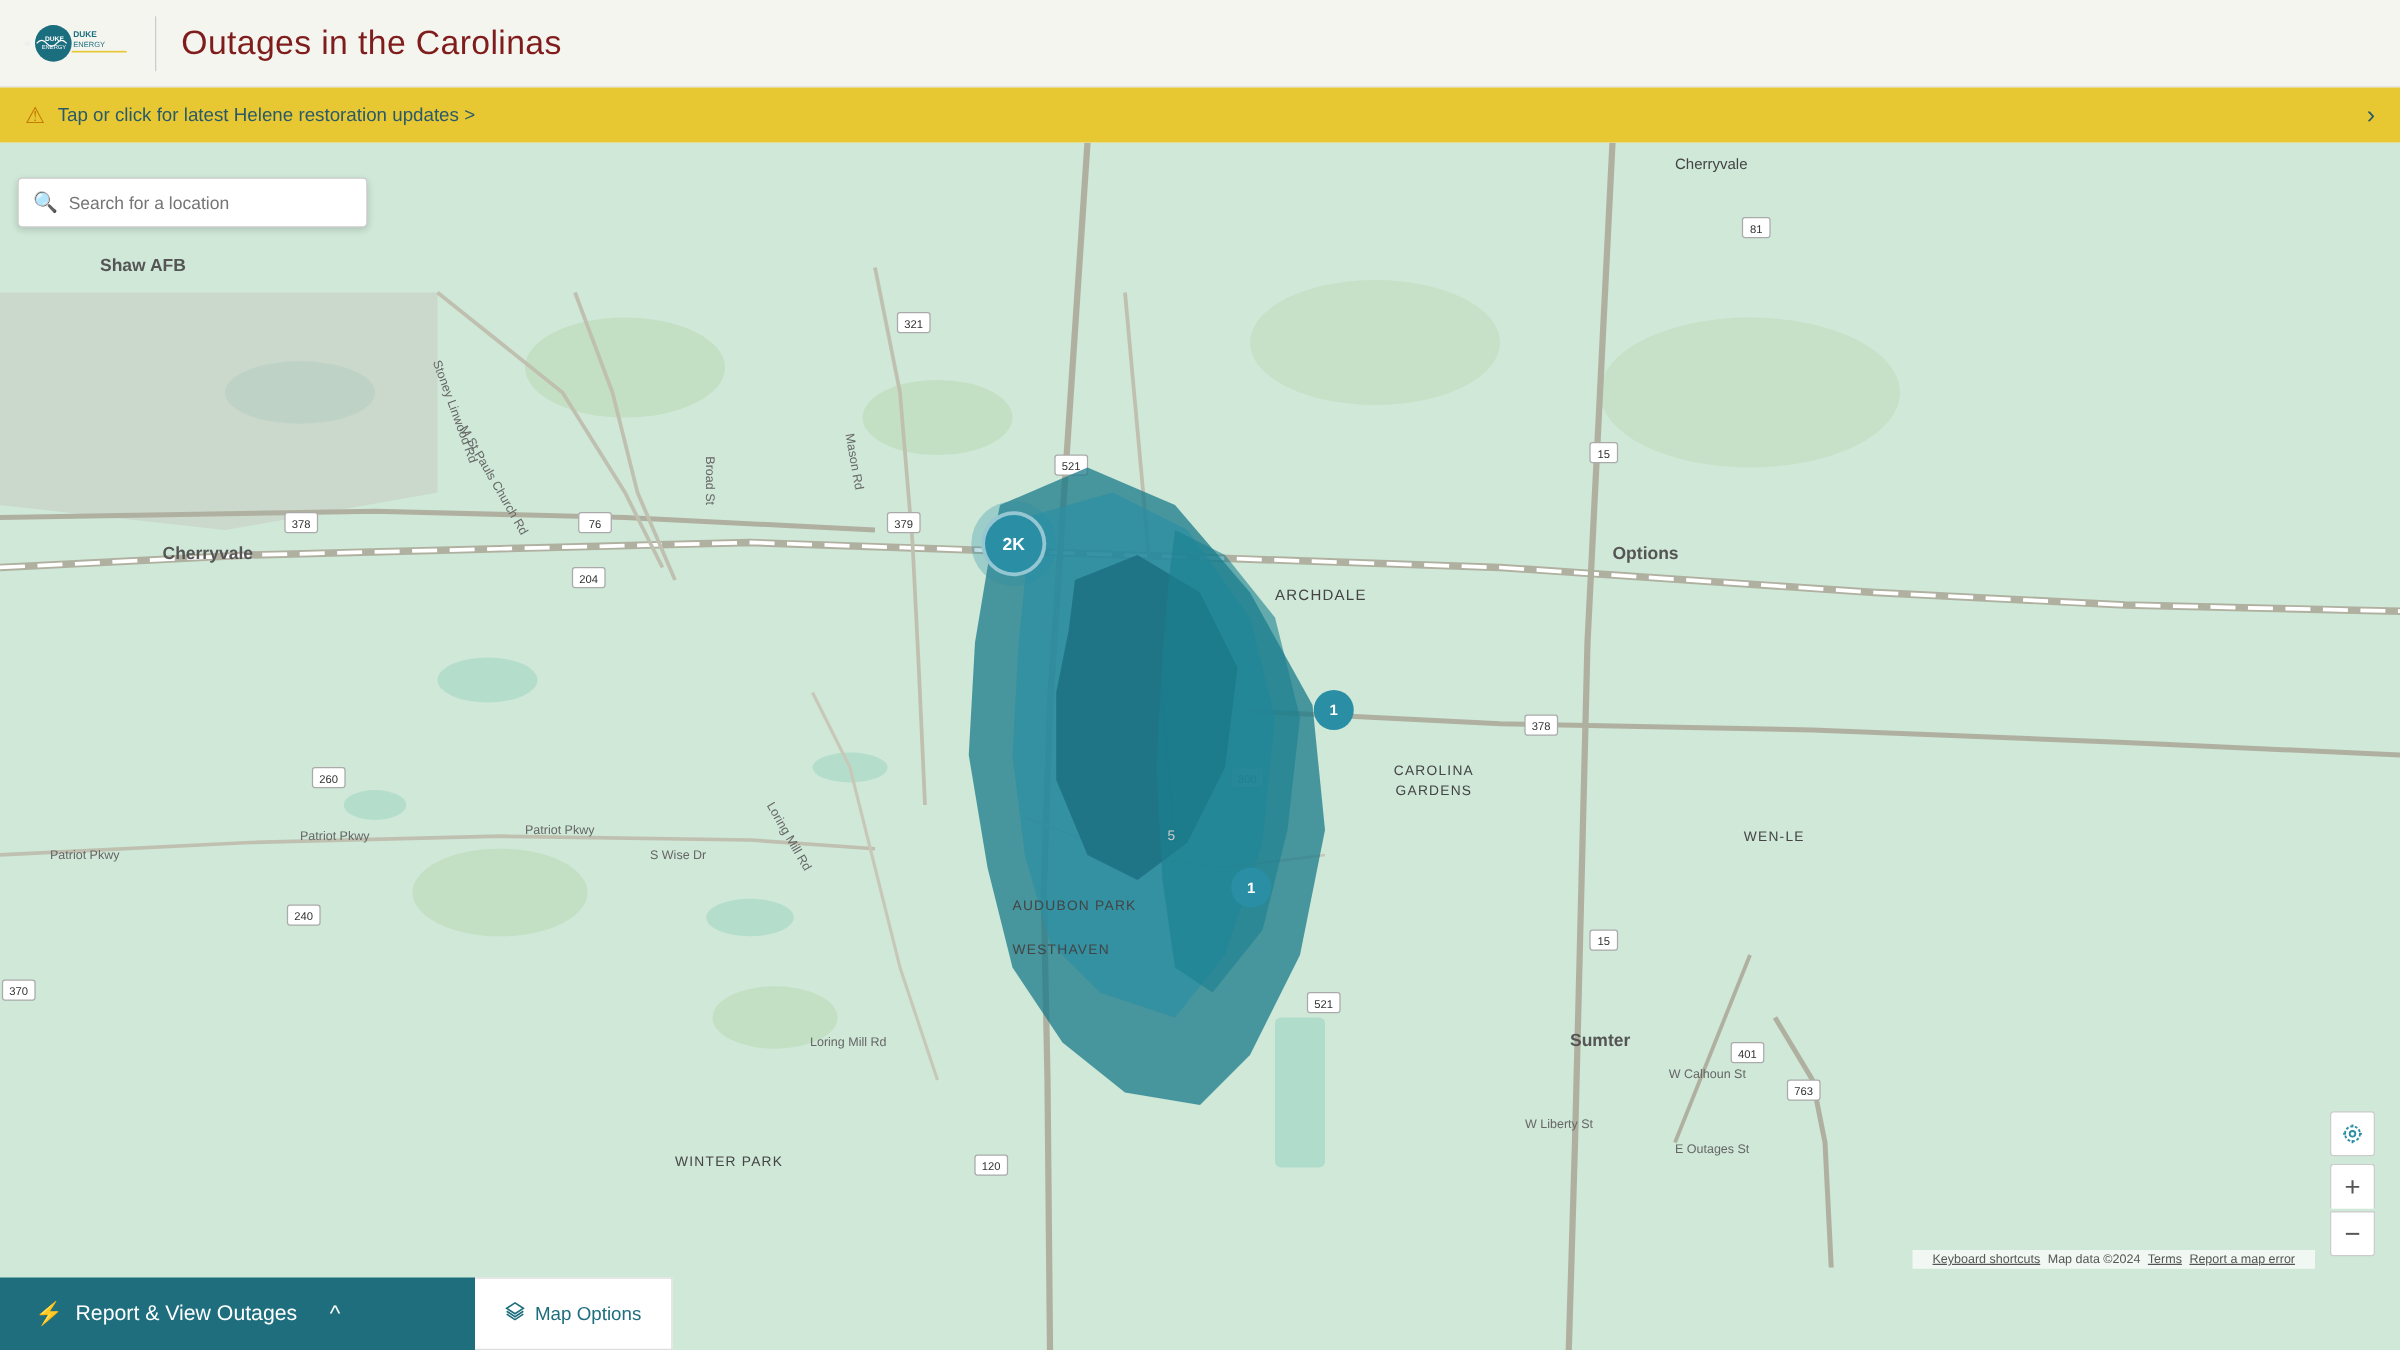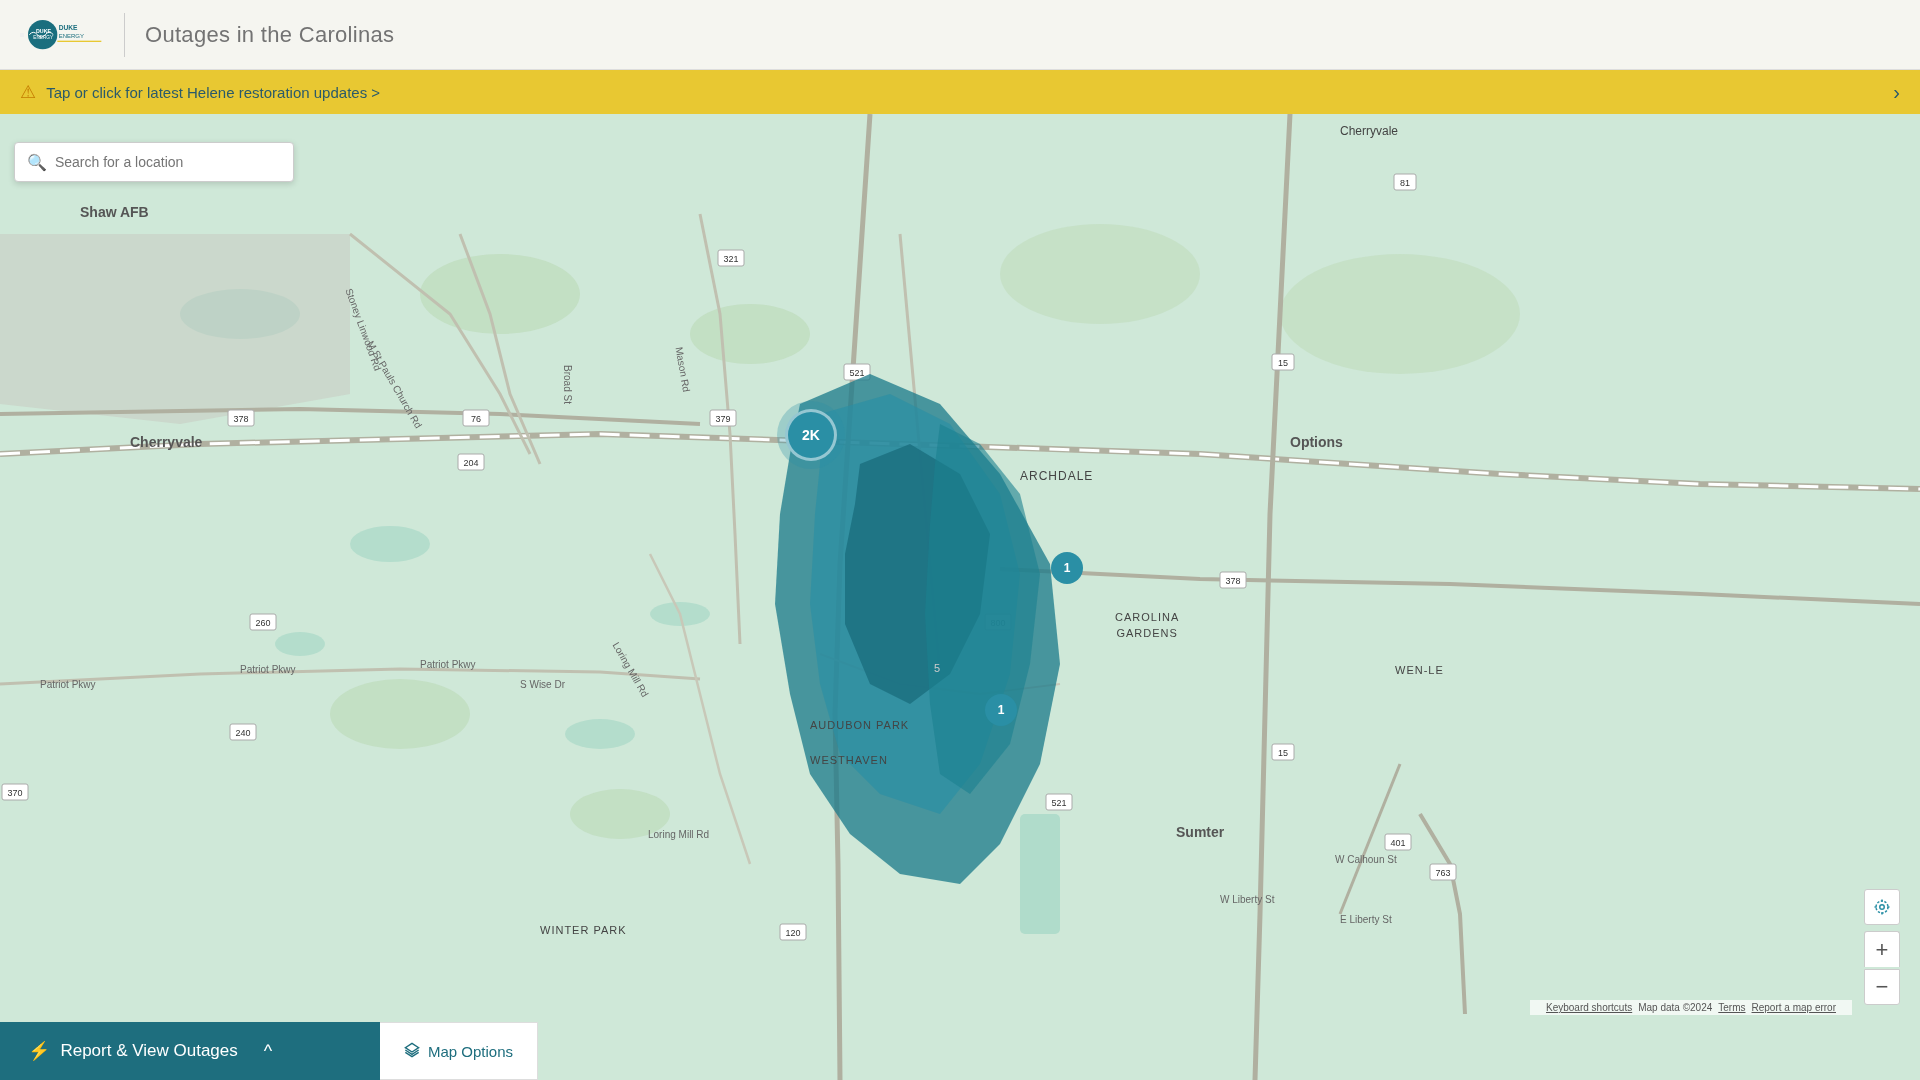--- a/index.html
+++ b/index.html
@@ -22,22 +22,22 @@
       align-items: center;
       margin-right: 20px;
       border-right: 1px solid #ccc;
       padding-right: 20px;
     }
     #logo-svg {
       width: 80px;
       height: 44px;
     }
     #page-title {
-      font-size: 22px;
-      color: #737373;
+      font-size: 27px;
+      color: #7f1d1d;
       font-weight: 400;
       letter-spacing: 0.3px;
     }
 
     
     #alert-banner {
       position: absolute;
       top: 70px; left: 0; right: 0;
       height: 44px;
       background: #e8c832;
@@ -366,38 +366,38 @@
 
   <div class="map-label map-label-large" style="left:80px; top:90px;" data-name="map-label-shaw-afb">Shaw AFB</div>
   <div class="map-label map-label-large" style="left:130px; top:320px;" data-name="map-label-cherryvale">Cherryvale</div>
   <div class="map-label" style="left:1020px; top:355px; font-size:12px; letter-spacing:1px;" data-name="map-label-archdale">ARCHDALE</div>
   <div class="map-label map-label-large" style="left:1290px; top:320px;" data-name="map-label-mulberry">Options</div>
   <div class="map-label" style="left:1115px; top:495px; font-size:11px; letter-spacing:1px; line-height:16px; text-align:center;" data-name="map-label-carolina-gardens">CAROLINA<br>GARDENS</div>
   <div class="map-label" style="left:810px; top:605px; font-size:11px; letter-spacing:1px;" data-name="map-label-audubon-park">AUDUBON PARK</div>
   <div class="map-label" style="left:810px; top:640px; font-size:11px; letter-spacing:1px;" data-name="map-label-westhaven">WESTHAVEN</div>
   <div class="map-label" style="left:540px; top:810px; font-size:11px; letter-spacing:1px;" data-name="map-label-winter-park">WINTER PARK</div>
   <div class="map-label" style="left:1340px; top:10px;" data-name="map-label-crossroad">Cherryvale</div>
-  <div class="map-label map-label-large" style="left:1176px; top:710px;" data-name="map-label-sumter">Sumter</div>
+  <div class="map-label map-label-large" style="left:1256px; top:710px;" data-name="map-label-sumter">Sumter</div>
   <div class="map-label" style="left:1395px; top:550px; font-size:11px; letter-spacing:1px;" data-name="map-label-wen-le">WEN-LE</div>
 
   <div class="map-label" style="left:320px; top:210px; font-size:10px; transform:rotate(70deg); color:#666;" data-name="map-road-stoney">Stoney Linwood Rd</div>
   <div class="map-label" style="left:345px; top:265px; font-size:10px; transform:rotate(60deg); color:#666;" data-name="map-road-stpauls">M St Pauls Church Rd</div>
   <div class="map-label" style="left:660px; top:250px; font-size:10px; transform:rotate(80deg); color:#666;" data-name="map-road-mason">Mason Rd</div>
   <div class="map-label" style="left:548px; top:265px; font-size:10px; transform:rotate(90deg); color:#666;" data-name="map-road-broad">Broad St</div>
   <div class="map-label" style="left:40px; top:565px; font-size:10px; color:#666;" data-name="map-road-patriot-pkwy-1">Patriot Pkwy</div>
   <div class="map-label" style="left:240px; top:550px; font-size:10px; color:#666;" data-name="map-road-patriot-pkwy-2">Patriot Pkwy</div>
   <div class="map-label" style="left:420px; top:545px; font-size:10px; color:#666;" data-name="map-road-patriot-pkwy-3">Patriot Pkwy</div>
   <div class="map-label" style="left:520px; top:565px; font-size:10px; color:#666;" data-name="map-road-swise">S Wise Dr</div>
   <div class="map-label" style="left:600px; top:550px; font-size:10px; transform:rotate(60deg); color:#666;" data-name="map-road-loringmill">Loring Mill Rd</div>
   <div class="map-label" style="left:648px; top:715px; font-size:10px; color:#666;" data-name="map-road-loringmill-2">Loring Mill Rd</div>
   <div class="map-label" style="left:995" data-name="map-road-e-liberty"></div>
 
   <div class="map-label" style="left:1335px; top:740px; font-size:10px; color:#666;" data-name="map-road-calhoun">W Calhoun St</div>
   <div class="map-label" style="left:1220px; top:780px; font-size:10px; color:#666;" data-name="map-road-liberty">W Liberty St</div>
-  <div class="map-label" style="left:1340px; top:800px; font-size:10px; color:#666;" data-name="map-road-eliberty">E Liberty St</div>
+  <div class="map-label" style="left:1340px; top:800px; font-size:10px; color:#666;" data-name="map-road-eliberty">E Outages St</div>
 
   <div id="search-box" data-name="search-box">
     <span id="search-icon" data-name="search-icon">🔍</span>
     <input id="search-input" type="text" data-name="search-input" placeholder="Search for a location" style="">
   </div>
 
   <div class="cluster-marker" id="cluster-2k" data-name="cluster-2k" style="left:785px; top:295px; width:52px; height:52px; background:#2a8fa5; border:3px solid rgba(255,255,255,0.5); font-size:14px; color:white; box-shadow: 0 0 0 8px rgba(42,143,165,0.3);">
     <span data-name="cluster-2k-label">2K</span>
   </div>
 

